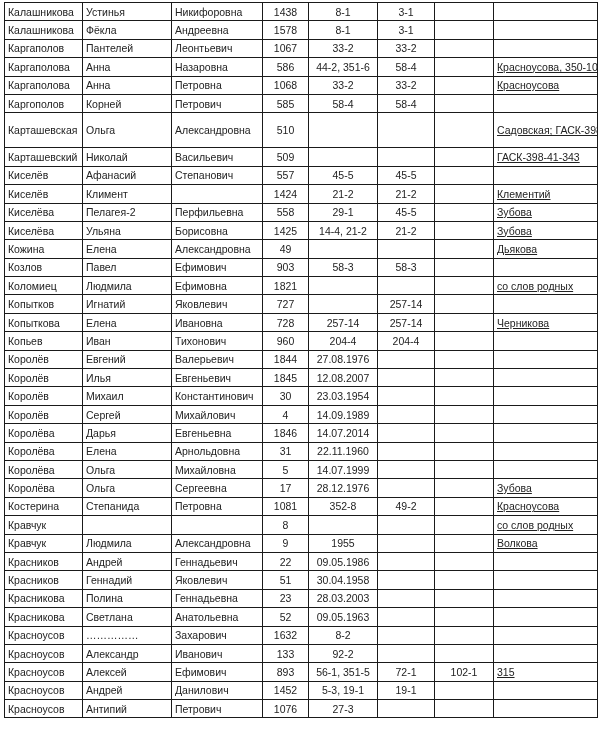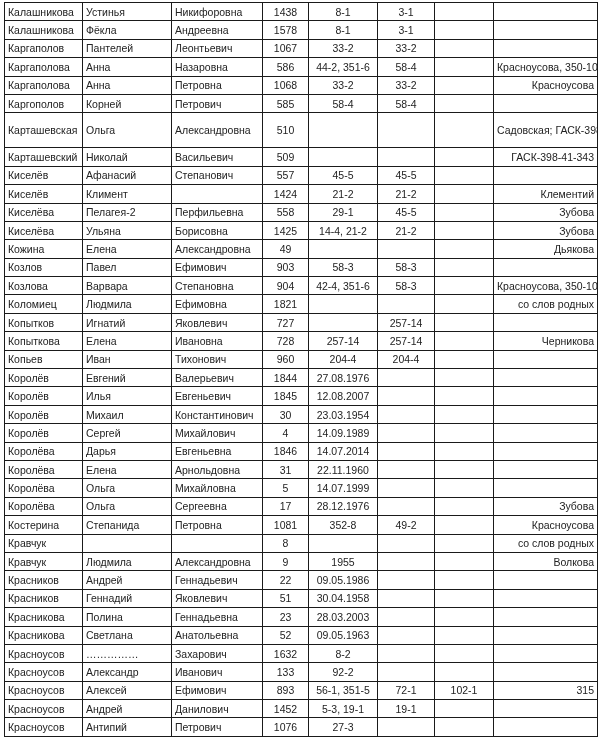--- a/index.html
+++ b/index.html
@@ -18,21 +18,21 @@
     height: 17.4px;
     padding: 0 3px;
     white-space: nowrap;
     overflow: hidden;
     line-height: 12px;
   }
   table.reg tr.tall td { height: 34px; margin-left: 36px; }
   td.c-l { text-align: left; }
   td.c-c { text-align: center; }
   td.c-r { text-align: center; }
-  td.note { white-space: normal; text-align: right; }
+  td.note { white-space: normal; text-align: left; text-decoration: underline; }
 </style>
 </head>
 <body>
 
 <table class="reg">
   <colgroup>
     <col style="width:78px">
     <col style="width:89px">
     <col style="width:91px">
     <col style="width:46px">
@@ -176,30 +176,20 @@
         <td class="c-l">Козлов</td>
         <td class="c-l">Павел</td>
         <td class="c-l">Ефимович</td>
         <td class="c-r">903</td>
         <td class="c-c">58-3</td>
         <td class="c-c">58-3</td>
         <td class="c-c"></td>
         <td class="c-c note"></td>
       </tr>
       <tr>
-        <td class="c-l">Козлова</td>
-        <td class="c-l">Варвара</td>
-        <td class="c-l">Степановна</td>
-        <td class="c-r">904</td>
-        <td class="c-c">42-4, 351-6</td>
-        <td class="c-c">58-3</td>
-        <td class="c-c"></td>
-        <td class="c-c note">Красноусова, 350-10</td>
-      </tr>
-      <tr>
         <td class="c-l">Коломиец</td>
         <td class="c-l">Людмила</td>
         <td class="c-l">Ефимовна</td>
         <td class="c-r">1821</td>
         <td class="c-c"></td>
         <td class="c-c"></td>
         <td class="c-c"></td>
         <td class="c-c note">со слов родных</td>
       </tr>
       <tr>

